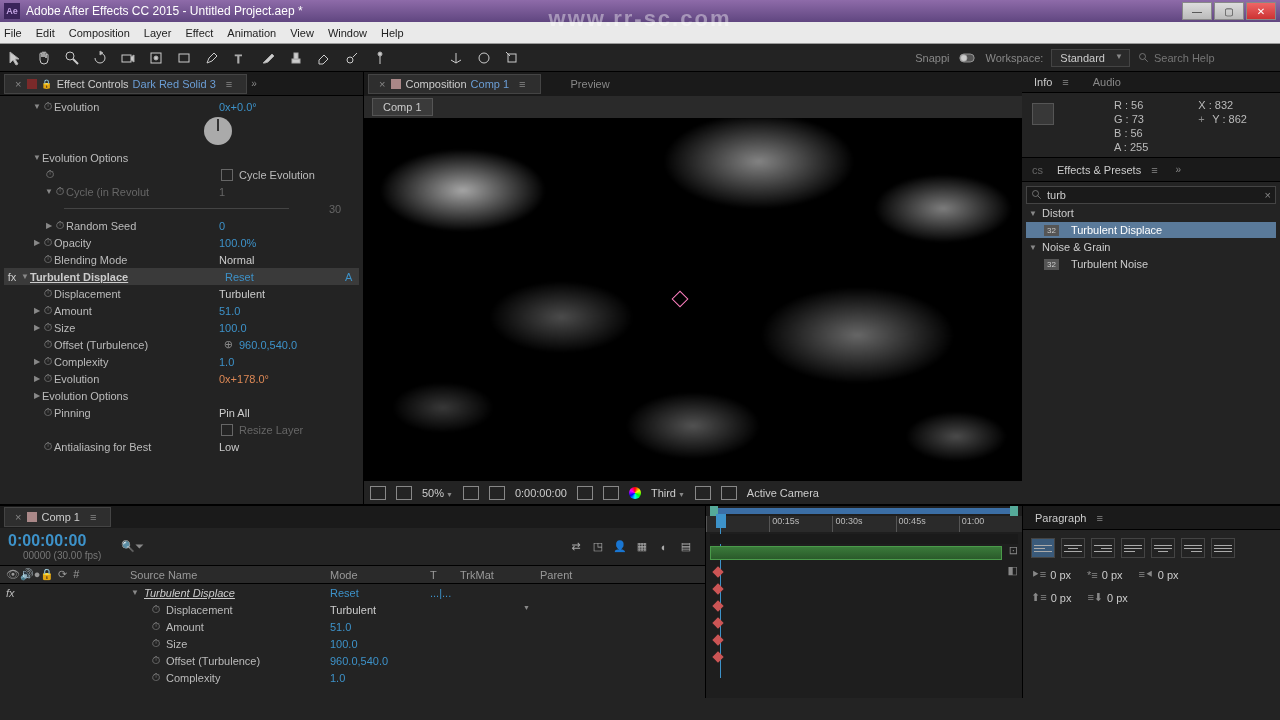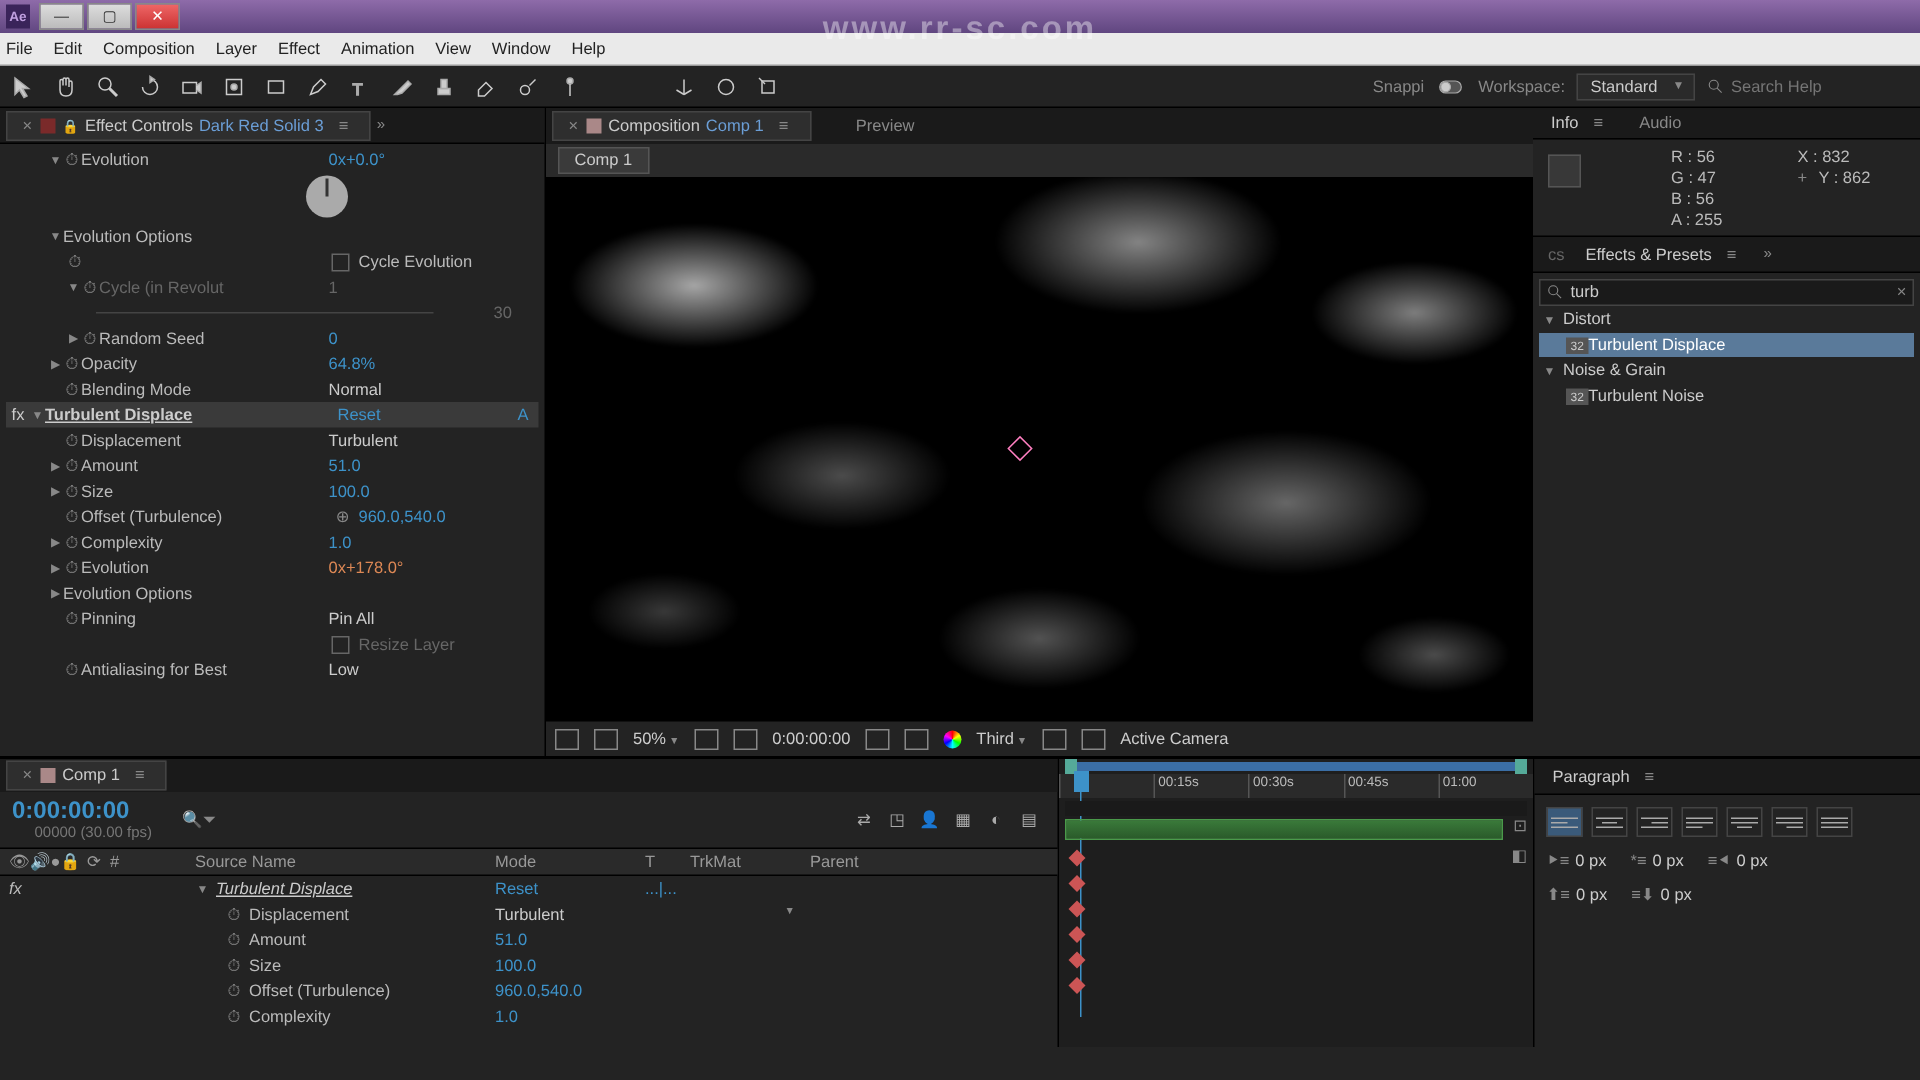--- a/index.html
+++ b/index.html
@@ -83,21 +83,21 @@
   .right { width: 258px; display: flex; flex-direction: column; }
   .info-panel { height: 86px; border-bottom: 1px solid #000; }
   .info-body { padding: 6px 10px; display: flex; gap: 20px; }
   .info-swatch { width: 22px; height: 22px; border: 1px solid #555; background: #383838; margin-top: 4px; }
   .info-col { display: flex; flex-direction: column; gap: 2px; color: #bbb; margin-left: 40px; }
 
   .ep-body { padding: 4px; }
   .ep-search { display: flex; align-items: center; gap: 4px; background: #1a1a1a; border: 1px solid #444; padding: 2px 4px; }
   .ep-search input { flex: 1; background: transparent; border: none; color: #ccc; outline: none; }
   .ep-cat { display: flex; align-items: center; gap: 4px; padding: 3px 2px; color: #ccc; }
-  .ep-item { display: flex; align-items: center; gap: 0; padding: 2px 12px 2px 18px; color: #ccc; }
+  .ep-item { display: flex; align-items: center; gap: 12px; padding: 2px 12px 2px 18px; color: #ccc; }
   .ep-item.sel { background: #5a7a9a; color: #fff; }
   .ep-badge { background: #555; color: #ccc; font-size: 8px; padding: 1px 3px; }
 
   
   .timeline { height: 194px; display: flex; border-top: 2px solid #000; }
   .tl-left { width: 706px; display: flex; flex-direction: column; background: #232323; border-right: 1px solid #000; }
   .tl-tabs { background: #1a1a1a; height: 22px; display: flex; align-items: center; padding: 0 4px; }
   .tl-head { height: 38px; display: flex; align-items: center; padding: 0 8px; border-bottom: 1px solid #000; }
   .timecode { color: #3d92c9; font-size: 16px; font-weight: bold; }
   .tl-sub { color: #777; font-size: 10px; margin-left: 15px; }
@@ -146,20 +146,21 @@
   .preview-tab { margin-left: 20px; padding: 4px 10px; color: #888; }
 
   .double-arrow { color: #888; padding: 0 4px; font-size: 10px; }
   .wm-top { position: absolute; left: 50%; top: 6px; transform: translateX(-50%); color: rgba(255,255,255,0.4); font-size: 22px; font-weight: bold; pointer-events: none; letter-spacing: 2px; }
 </style>
 </head>
 <body>
 
 <div class="titlebar">
   <span class="ae-icon">Ae</span>
+  <span class="title">Adobe After Effects CC 2015 - Untitled Project.aep *</span>
   <div class="winbuttons">
     <div class="winbtn">—</div>
     <div class="winbtn">▢</div>
     <div class="winbtn close">✕</div>
   </div>
 </div>
 
 <div class="menubar">
   <span>File</span>
   <span>Edit</span>
@@ -346,21 +347,21 @@
           <span class="prop-name">Random Seed</span>
           <span class="prop-spacer"></span>
           <span class="prop-val" style="min-width:140px">0</span>
         </div>
       <div class="prop">
           <span class="i2"></span>
           <span class="tw">▶</span>
           <span class="sw">⏱</span>
           <span class="prop-name">Opacity</span>
           <span class="prop-spacer"></span>
-          <span class="prop-val" style="min-width:140px">64.8%</span>
+          <span class="prop-val" style="min-width:140px">100.0%</span>
         </div>
       <div class="prop">
           <span class="i2"></span>
           <span class="tw"></span>
           <span class="sw">⏱</span>
           <span class="prop-name">Blending Mode</span>
           <span class="prop-spacer"></span>
           <span class="prop-val dd" style="min-width:140px;color:#ccc">Normal</span>
         </div>
 
@@ -494,21 +495,21 @@
         <div class="tab" style="border:none;background:transparent">
             <span>Info</span>
             <span class="tab-menu">≡</span>
           </div>
         <div style="padding:4px 10px;color:#888">Audio</div>
       </div>
       <div class="info-body">
         <div class="info-swatch"></div>
         <div class="info-col">
           <span>R : 56</span>
-          <span>G : 47</span>
+          <span>G : 73</span>
           <span>B : 56</span>
           <span>A : 255</span>
         </div>
         <div class="info-col" style="margin-left:30px">
           <span>X : 832</span>
           <span style="color:#888">+</span>
           <span style="margin-top:-14px;margin-left:14px">Y : 862</span>
         </div>
       </div>
     </div>

